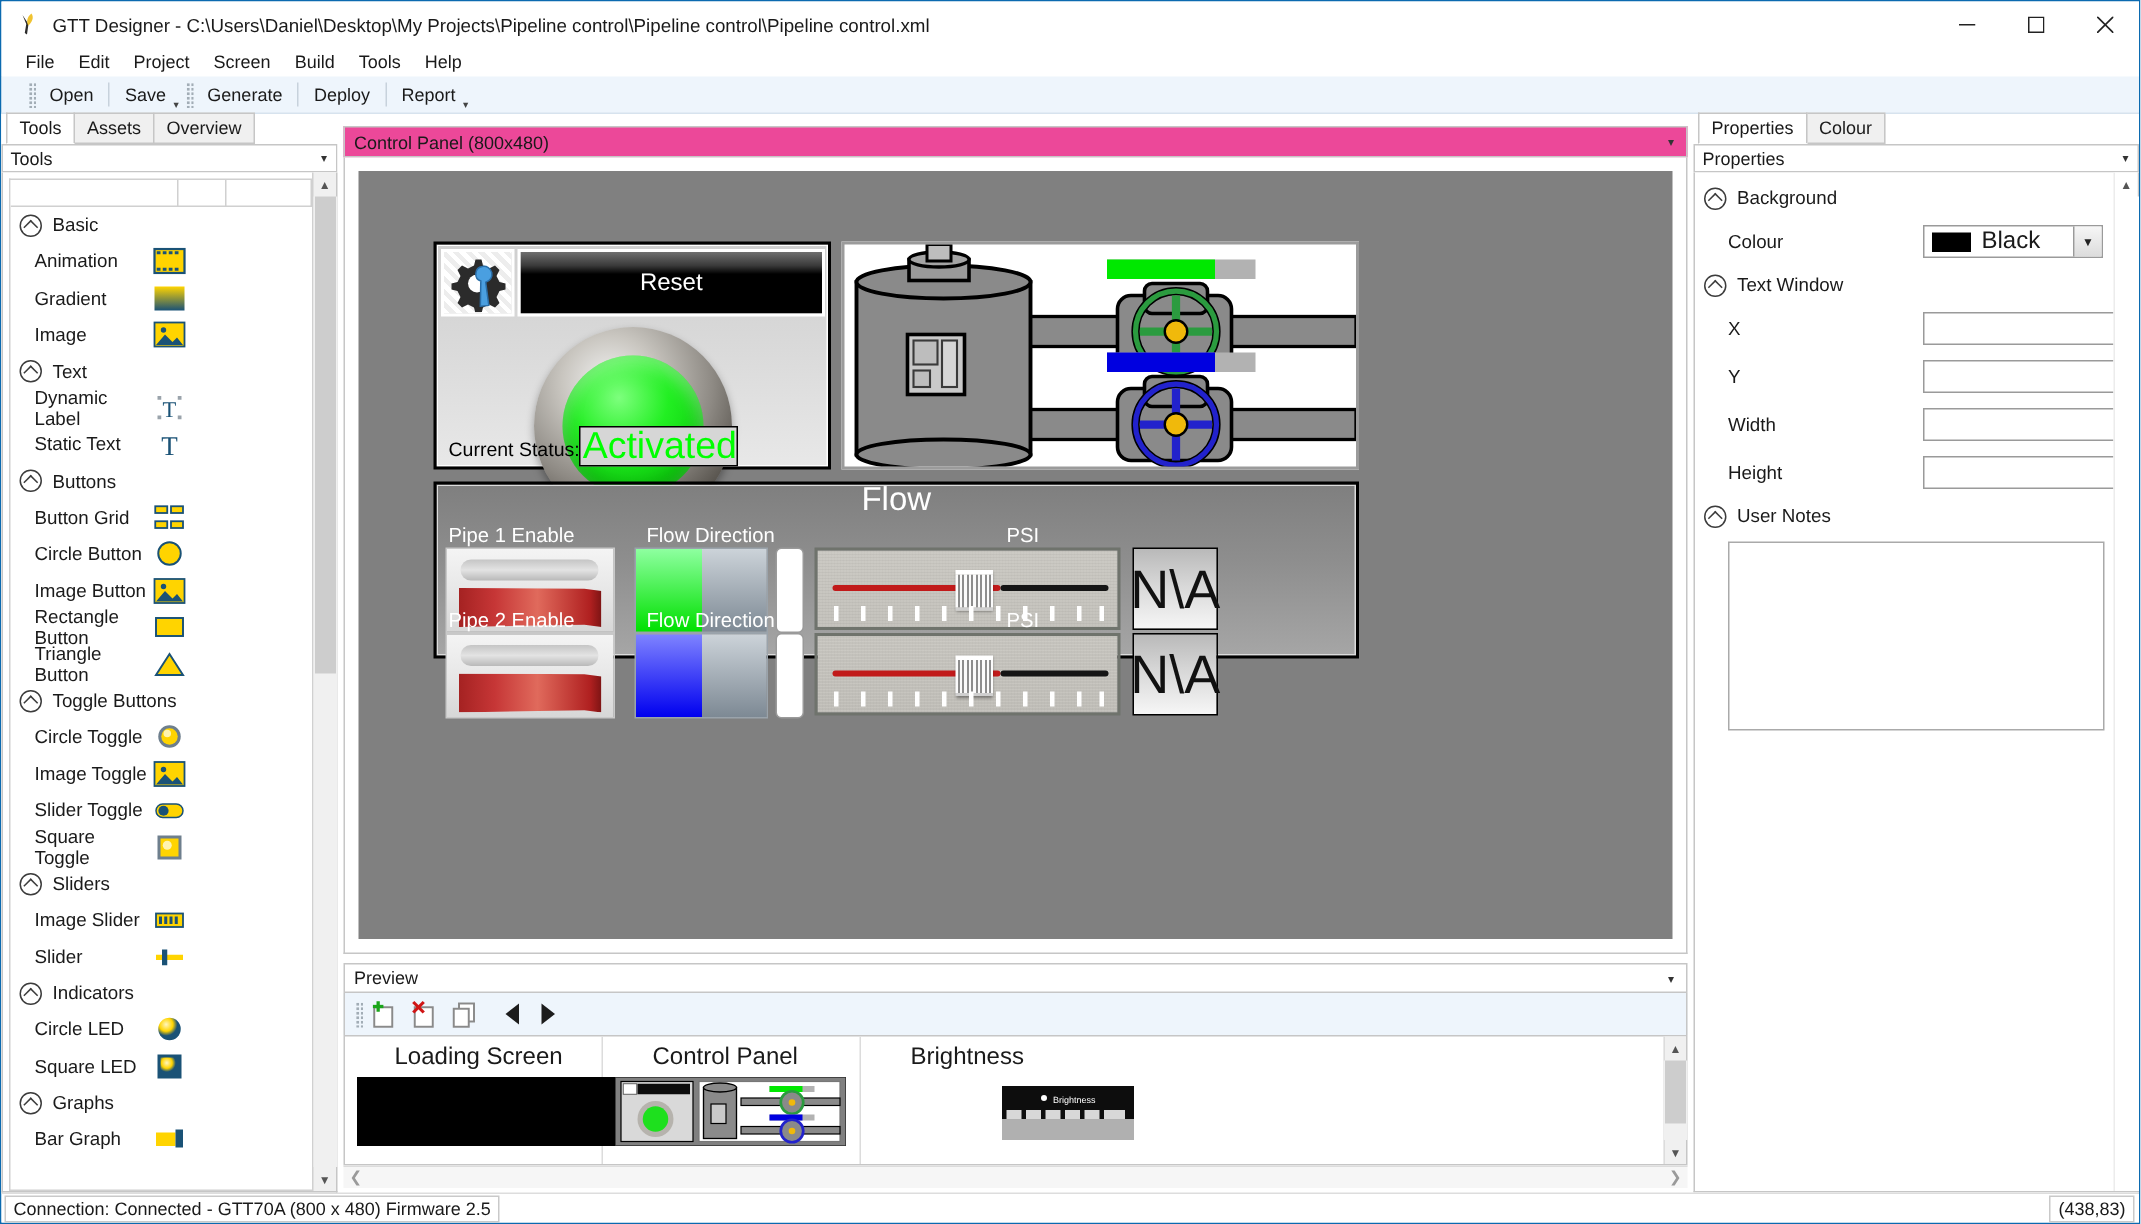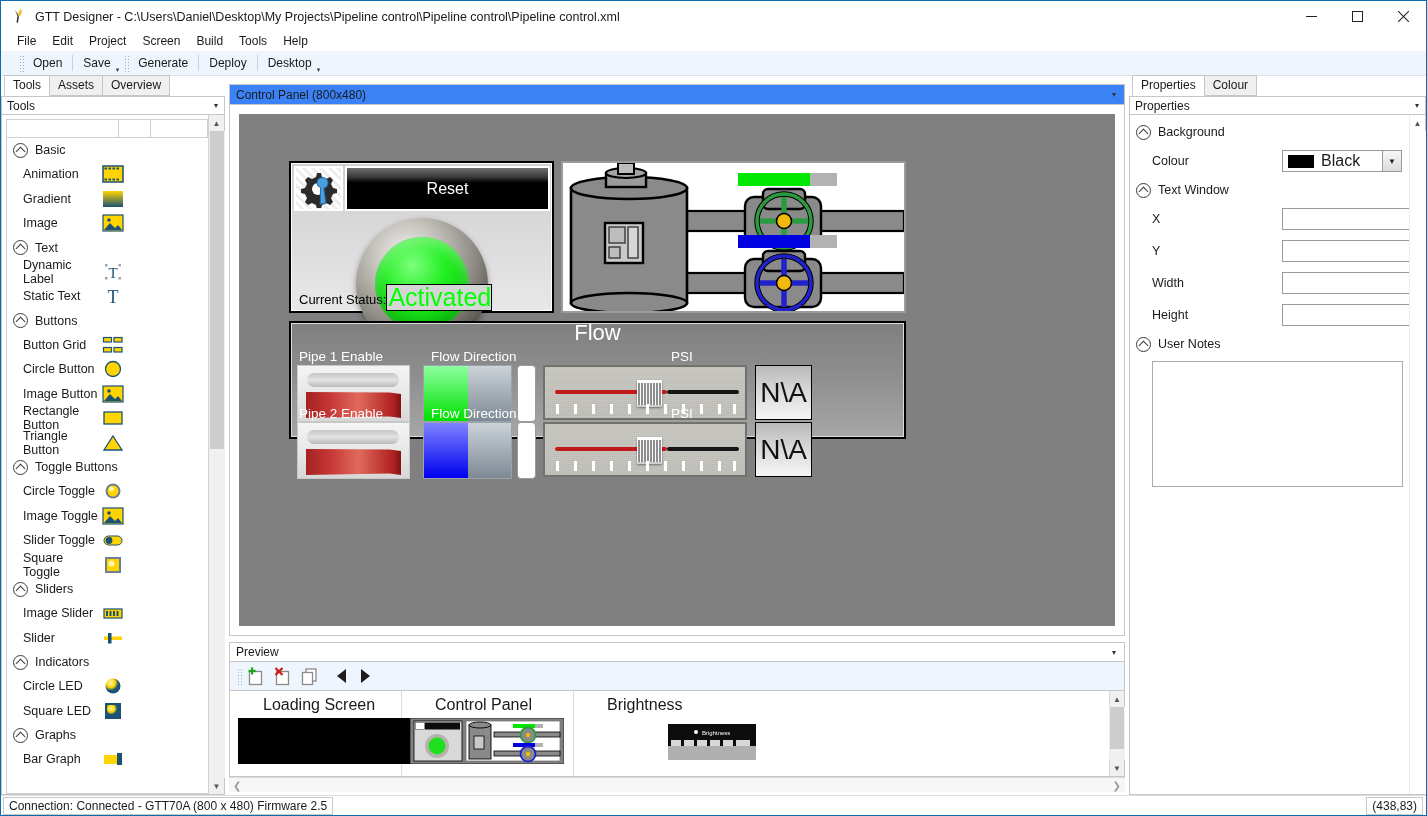--- a/index.html
+++ b/index.html
@@ -104,21 +104,21 @@
   }
   .vs-arrow { height:16px; width:16px; display:flex;align-items:center;justify-content:center;font-size:8px;color:#555; }
   .vs-track { flex:1; width:16px; position:relative; background:#f0f0f0;}
   .vs-thumb { position:absolute; left:1px; width:14px; background:#cdcdcd; }
 
   
   .center { flex:1; min-width:0; display:flex; flex-direction:column; padding:0; background:#fff;}
   .canvas-panel { flex:1; display:flex; flex-direction:column; margin:8px 4px 0 4px; min-height:0; }
   .canvas-head {
     border:1px solid #c6c6c6; height:21px; display:flex; align-items:center;
-    justify-content:space-between; padding:0 8px 0 6px; font-size:12px; background:#3b82f6;
+    justify-content:space-between; padding:0 8px 0 6px; font-size:12px; background:#ec4899;
   }
   .canvas-body { flex:1; border:1px solid #c6c6c6; border-top:none; background:#fff; padding:9px; min-height:0;}
   .screen {
     width:100%; height:100%; background:#808080; position:relative; overflow:hidden;
   }
 
   
   .gbox { position:absolute;margin-top:25px; }
 
   .panelA {
@@ -207,21 +207,21 @@
     position:absolute; top:13px; width:25px; height:27px;
     background: repeating-linear-gradient(90deg,#fbfbfb 0 1.5px,#8d8d8d 1.5px 3px);
     border-top:3px solid #fff; border-bottom:2px solid #cfcfcf;
     box-shadow:0 1px 2px rgba(0,0,0,.4);
   }
   .gauge .tick { position:absolute; bottom:4px; width:3px; height:10px; background:#fff;}
   .na-box {
     position:absolute; width:57px; height:55px;
     background:linear-gradient(#b9b9b9,#d7d7d7 45%,#f6f6f6);
     border:1px solid #000; display:flex; align-items:center; justify-content:center;
-    font-size:28px; color:#111;
+    font-size:36px; color:#111;
   }
 
   
   .preview-panel { margin:6px 4px 3px 4px; height:150px; min-height:150px; display:flex; flex-direction:column;}
   .prev-head { border:1px solid #c6c6c6; height:20px; display:flex; align-items:center; justify-content:space-between; padding:0 8px 0 6px; font-size:12px; background:#fff;}
   .prev-toolbar {
     border-left:1px solid #c6c6c6; border-right:1px solid #c6c6c6;
     background:#eef5fc; height:28px; display:flex; align-items:center; padding-left:5px; position:relative;
   }
   .pt-ico { width:24px; height:22px; margin-right:3px; position:relative; display:flex; align-items:center; justify-content:center;}
@@ -309,21 +309,21 @@
     <div class="tb-grip"></div>
     <div class="tb-btn">Open</div>
     <div class="tb-sep"></div>
     <div class="tb-btn">Save</div>
     <div class="tb-drop">▾</div>
     <div class="tb-grip"></div>
     <div class="tb-btn">Generate</div>
     <div class="tb-sep"></div>
     <div class="tb-btn">Deploy</div>
     <div class="tb-sep"></div>
-    <div class="tb-btn">Desktop</div>
+    <div class="tb-btn">Report</div>
     <div class="tb-drop">▾</div>
   </div>
 
   <div class="main">
 
     <div class="leftpanel">
       <div class="tabstrip">
         <div class="tab active">Tools</div>
         <div class="tab">Assets</div>
         <div class="tab">Overview</div>

